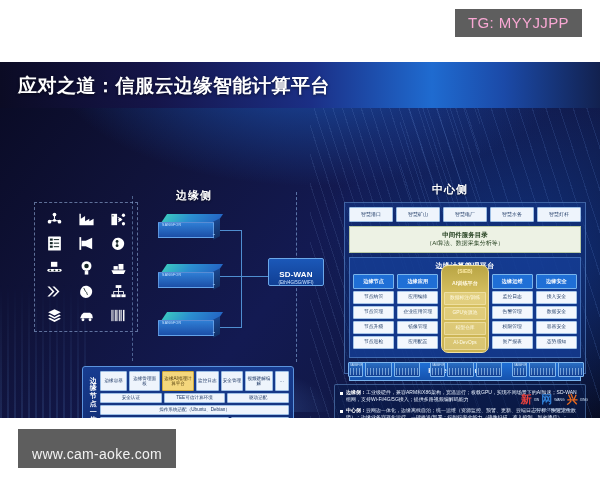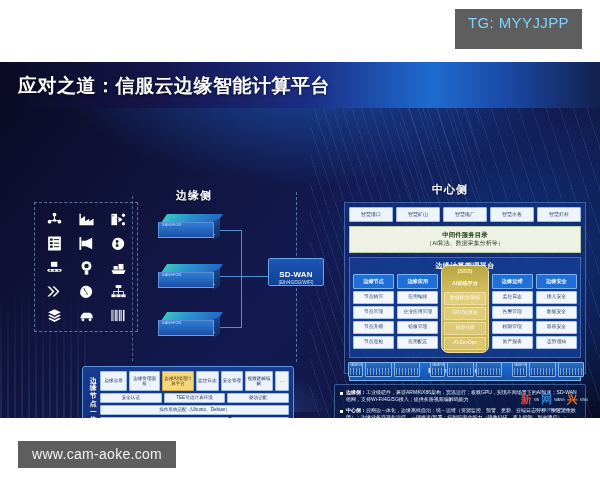--- a/index.html
+++ b/index.html
@@ -7,30 +7,30 @@
     width: 600px; height: 480px;
     background: #ffffff;
     font-family: "Liberation Sans", sans-serif;
     overflow: hidden;
     position: relative;
   }
 
   
   .wm-top {
     position: absolute; top: 9px; right: 18px;
-    background: #5e5e5e; color: #7dd3fc;
+    background: #5e5e5e; color: #f9a8d4;
     font-size: 15px; letter-spacing: .4px;
-    padding: 5px 13px 18px;
+    padding: 5px 13px 6px;
     z-index: 40;
   }
   .wm-bottom {
     position: absolute; left: 18px; bottom: 12px;
     background: #5e5e5e; color: #f2f2f2;
     font-size: 14px; letter-spacing: .3px;
-    padding: 5px 14px 6px;
+    padding: 17px 14px 6px;
     z-index: 40;
   }
 
   
   .slide {
     position: absolute; left: 0; top: 62px;
     width: 600px; height: 356px;
     background:
       radial-gradient(ellipse 420px 200px at 52% 0%, #1b4da8 0%, rgba(27,77,168,0) 62%),
       radial-gradient(ellipse 300px 260px at 88% 55%, #10307a 0%, rgba(16,48,122,0) 70%),

